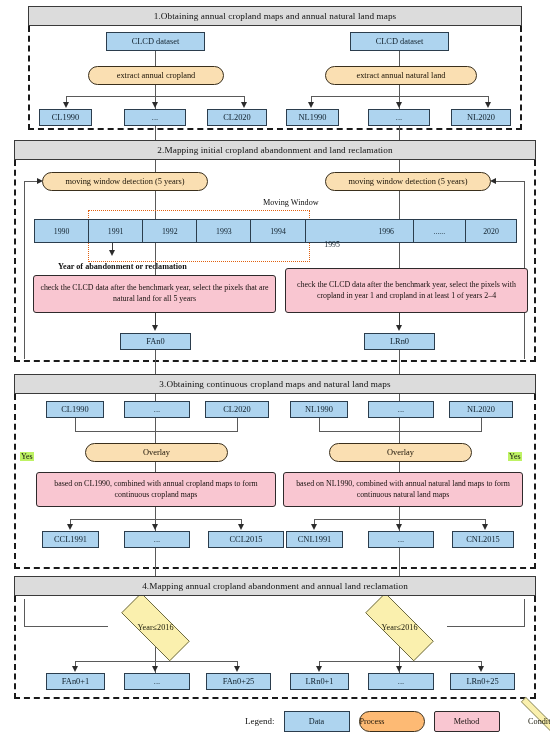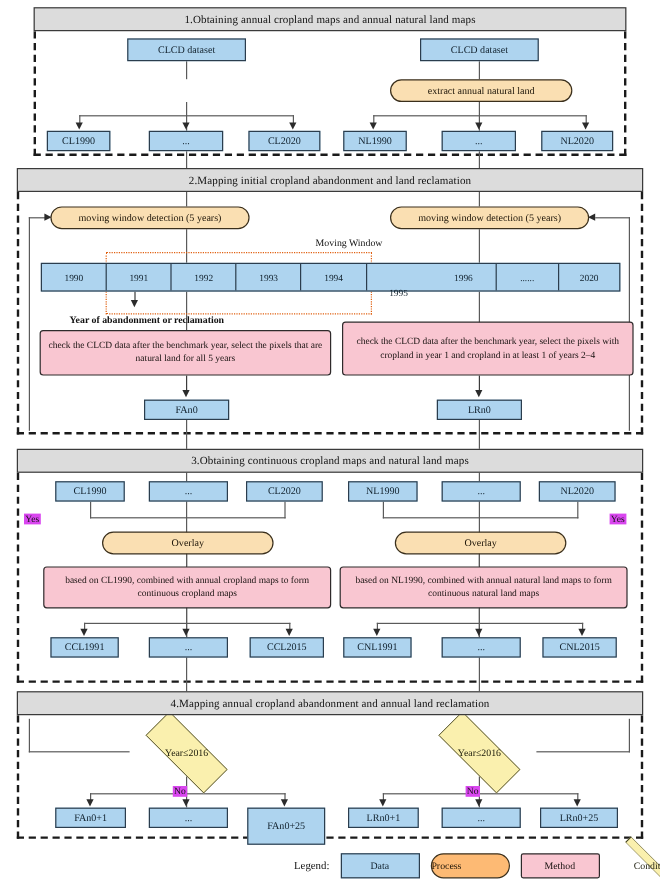--- a/index.html
+++ b/index.html
@@ -70,21 +70,21 @@
   .arrow-left{
     width:0;height:0;border-top:3.6px solid transparent;border-bottom:3.6px solid transparent;
     border-right:6px solid #2b2b2b;z-index:3;
   }
 
   
   .mw-box{border:1.4px dotted #e06010;z-index:4;background:transparent;}
 
   
   .caption{font-size:8.2px;color:#101010;z-index:4;white-space:nowrap;}
-  .edge-label{font-size:8px;color:#101010;z-index:4;background:#d946ef;padding:0 1px;white-space:nowrap;}
+  .edge-label{font-size:8px;color:#101010;z-index:4;background:#bef264;padding:0 1px;white-space:nowrap;margin-top:24px;}
 
   
   .legend-row{display:flex;align-items:center;gap:9px;z-index:6;}
   .legend-title{font-size:9px;color:#111;}
   .lg-data{width:64px;height:19px;background:#aed4ef;border:1.6px solid #2b3d4d;
     display:flex;align-items:center;justify-content:center;font-size:8.2px;color:#10202c;}
   .lg-proc{width:64px;height:19px;background:#fdba74;border:1.6px solid #3a2f1c;border-radius:999px;
     display:flex;align-items:center;justify-content:flex-start;font-size:8.2px;color:#1a1206;}
   .lg-meth{width:64px;height:19px;background:#f9c6d1;border:1.6px solid #2e2a2b;border-radius:2px;
     display:flex;align-items:center;justify-content:center;font-size:8.2px;color:#17110f;}
@@ -101,20 +101,23 @@
 
   <div class="abs sec-bar" style="left:28px;top:6px;width:494px;height:20px;">
     <span>1.Obtaining annual cropland maps and annual natural land maps</span>
   </div>
   <div class="abs sec-frame" style="left:28px;top:26px;width:494px;height:104px;"></div>
 
   <div class="abs data-box" style="left:106px;top:32px;width:99px;height:19px;">
     <span>CLCD dataset</span>
   </div>
   <div class="abs vline" style="left:155px;top:51px;width:1.3px;height:15px;"></div>
+  <div class="abs proc-oval" style="left:88px;top:66px;width:136px;height:19px;">
+    <span>extract annual cropland</span>
+  </div>
   <div class="abs vline" style="left:155px;top:85px;width:1.3px;height:24px;"></div>
   <div class="abs hline" style="left:66px;top:96px;width:179px;height:1.3px;"></div>
   <div class="abs vline" style="left:66px;top:96px;width:1.3px;height:7px;"></div>
   <div class="abs vline" style="left:244px;top:96px;width:1.3px;height:7px;"></div>
   <div class="abs arrow-down" style="left:63px;top:102px;"></div>
   <div class="abs arrow-down" style="left:152px;top:102px;"></div>
   <div class="abs arrow-down" style="left:241px;top:102px;"></div>
 
   <div class="abs data-box" style="left:39px;top:109px;width:53px;height:17px;">
     <span>CL1990</span>
@@ -306,21 +309,21 @@
   <div class="abs arrow-down" style="left:67px;top:524px;"></div>
   <div class="abs arrow-down" style="left:152px;top:524px;"></div>
   <div class="abs arrow-down" style="left:238px;top:524px;"></div>
 
   <div class="abs data-box" style="left:42px;top:531px;width:57px;height:17px;">
     <span>CCL1991</span>
   </div>
   <div class="abs data-box" style="left:124px;top:531px;width:66px;height:17px;">
     <span>...</span>
   </div>
-  <div class="abs data-box" style="left:208px;top:531px;width:62px;height:17px;">
+  <div class="abs data-box" style="left:208px;top:531px;width:76px;height:17px;">
     <span>CCL2015</span>
   </div>
 
   <div class="abs vline" style="left:399px;top:507px;width:1.3px;height:24px;"></div>
   <div class="abs hline" style="left:314px;top:519px;width:172px;height:1.3px;"></div>
   <div class="abs vline" style="left:314px;top:519px;width:1.3px;height:6px;"></div>
   <div class="abs vline" style="left:485px;top:519px;width:1.3px;height:6px;"></div>
   <div class="abs arrow-down" style="left:311px;top:524px;"></div>
   <div class="abs arrow-down" style="left:396px;top:524px;"></div>
   <div class="abs arrow-down" style="left:482px;top:524px;"></div>
@@ -360,21 +363,21 @@
   <div class="abs arrow-down" style="left:72px;top:666px;"></div>
   <div class="abs arrow-down" style="left:152px;top:666px;"></div>
   <div class="abs arrow-down" style="left:234px;top:666px;"></div>
 
   <div class="abs data-box" style="left:46px;top:673px;width:59px;height:17px;">
     <span>FAn0+1</span>
   </div>
   <div class="abs data-box" style="left:124px;top:673px;width:66px;height:17px;">
     <span>...</span>
   </div>
-  <div class="abs data-box" style="left:206px;top:673px;width:65px;height:31px;">
+  <div class="abs data-box" style="left:206px;top:673px;width:65px;height:17px;">
     <span>FAn0+25</span>
   </div>
 
   <div class="abs cond-diamond" style="left:351px;top:607px;width:97px;height:40px;">
     <div class="cd-shape"></div>
     <div class="cd-label">
       <span>Year≤2016</span>
     </div>
   </div>
   <div class="abs hline" style="left:447px;top:626px;width:78px;height:1.3px;"></div>

